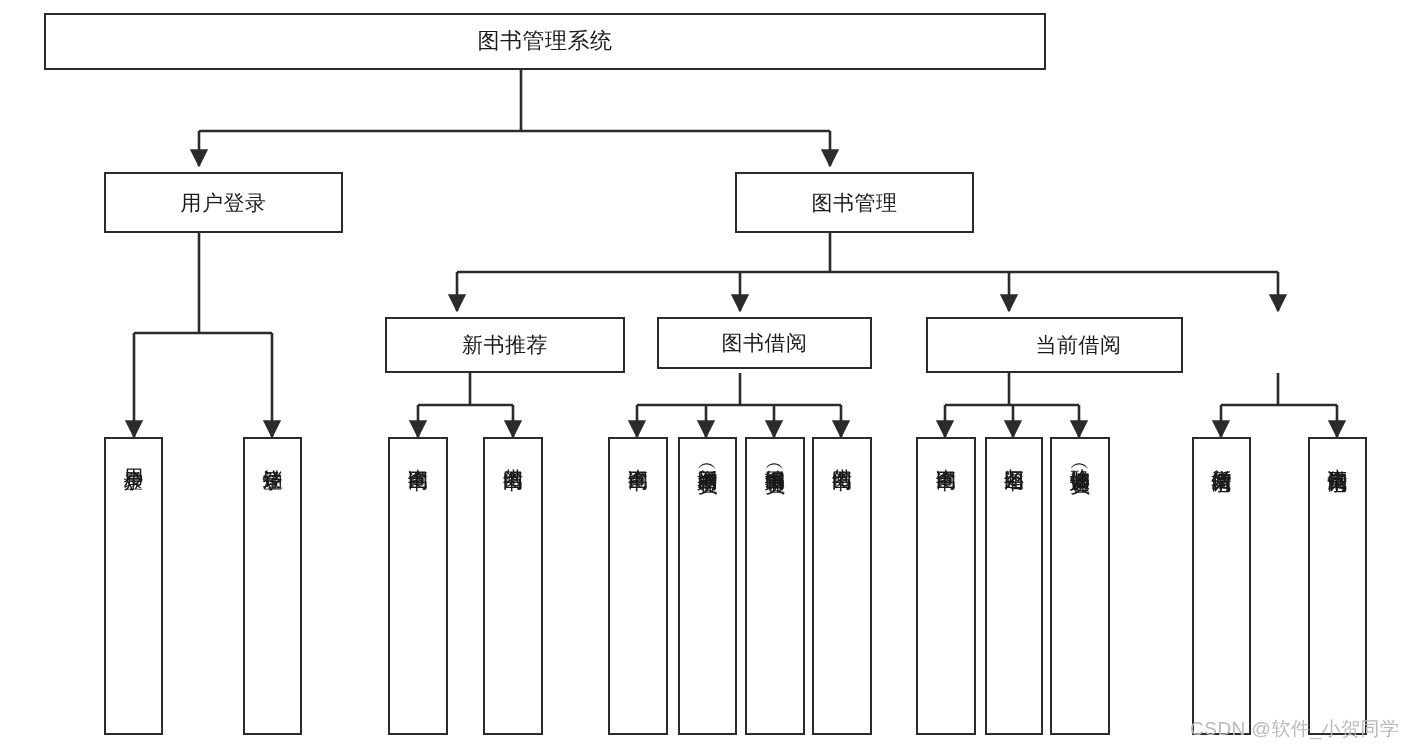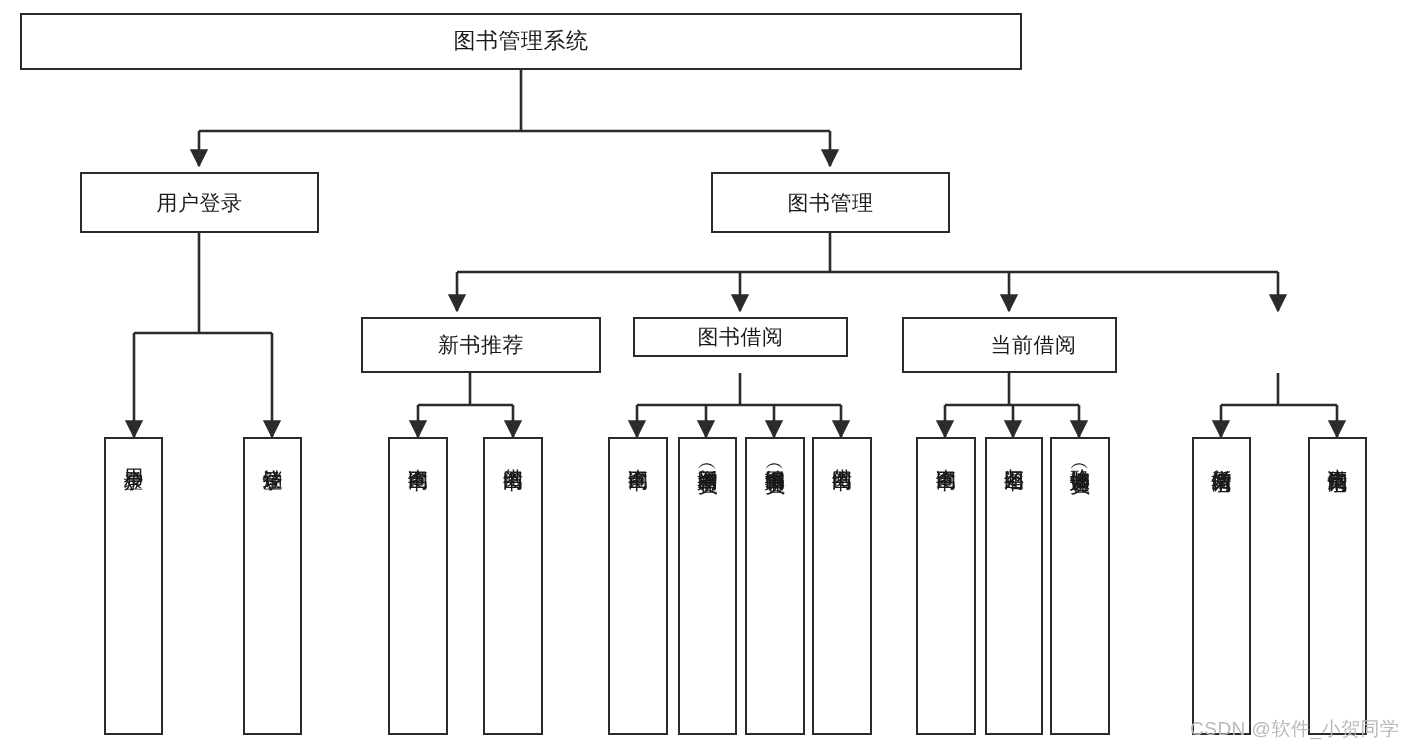--- a/index.html
+++ b/index.html
@@ -34,20 +34,21 @@
     display: flex;
     align-items: center;
     justify-content: center;
     text-align: center;
   }
   .node.h {
     
     font-size: 21px;
     line-height: 1.2;
     letter-spacing: 0.5px;
+    margin-left: 24px;
   }
   .node.root {
     font-size: 22px;
   }
   .node.v {
     
     font-size: 20px;
     letter-spacing: 0px;
     align-items: flex-start;
     justify-content: center;
@@ -131,24 +132,24 @@
   <div class="node h" style="left:80px; top:172px; width:239px; height:61px;">
     <span>用户登录</span>
   </div>
   <div class="node h" style="left:711px; top:172px; width:239px; height:61px;">
     <span>图书管理</span>
   </div>
 
   <div class="node h" style="left:361px; top:317px; width:240px; height:56px;">
     <span>新书推荐</span>
   </div>
-  <div class="node h" style="left:633px; top:317px; width:215px; height:40px;">
+  <div class="node h" style="left:633px; top:317px; width:215px; height:52px;">
     <span>图书借阅</span>
   </div>
-  <div class="node h" style="left:902px; top:317px; width:215px; height:56px;padding-left:48px;">
+  <div class="node h" style="left:902px; top:317px; width:257px; height:56px;padding-left:48px;">
     <span>当前借阅</span>
   </div>
 
   <div class="node v" style="left:104px; top:437px; width:59px; height:298px;">
     <span class="vtext">用户登录</span>
   </div>
   <div class="node v" style="left:243px; top:437px; width:59px; height:298px;">
     <span class="vtext">注销登录</span>
   </div>
 

